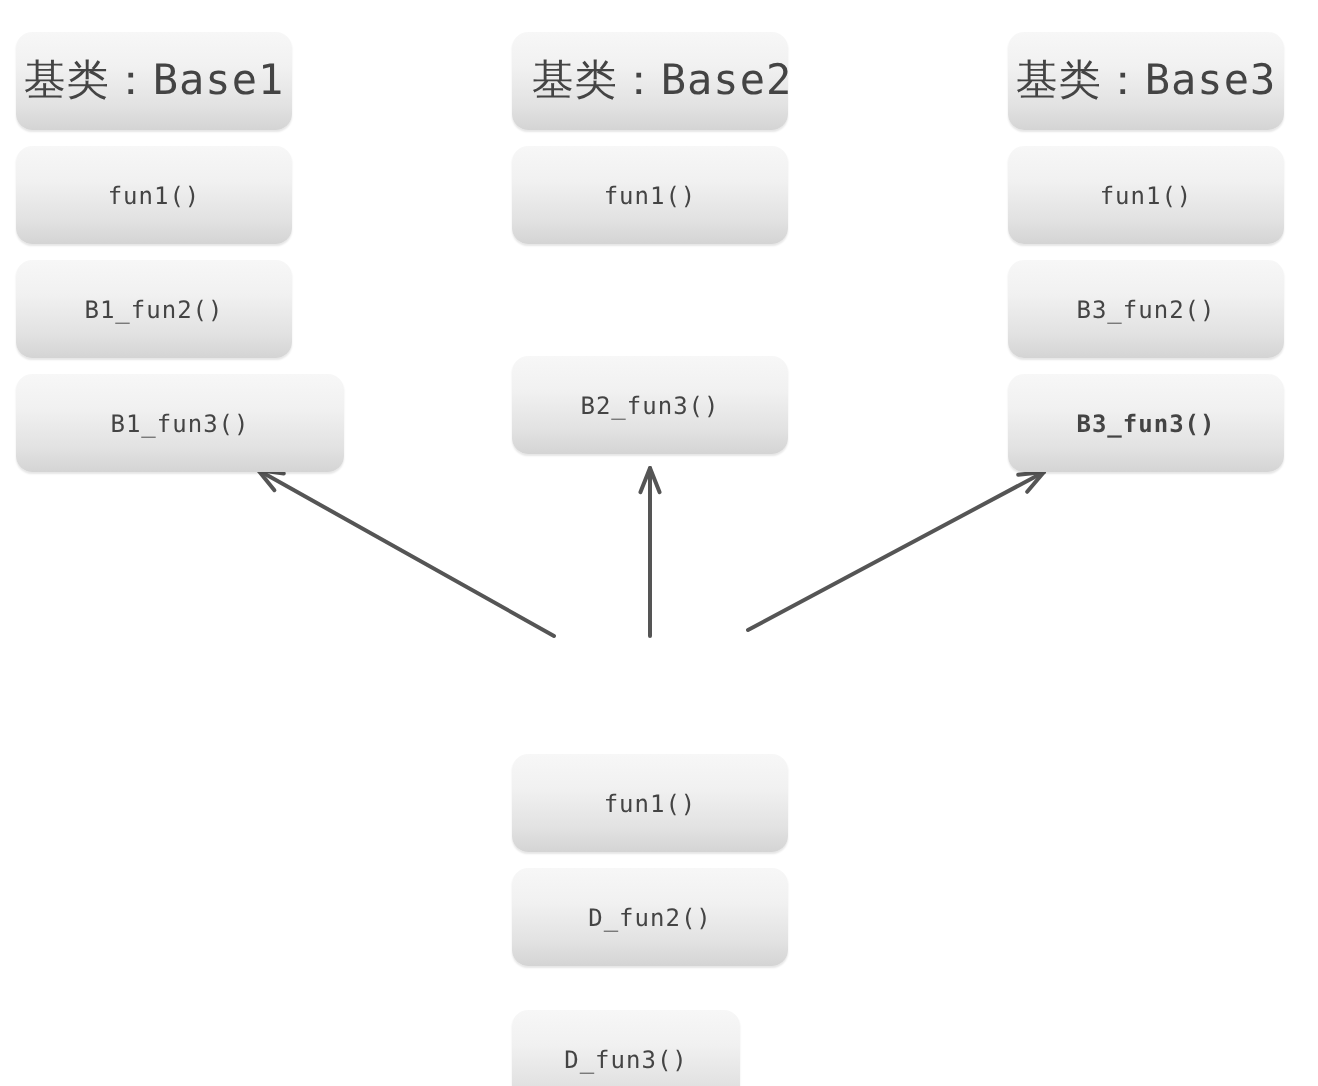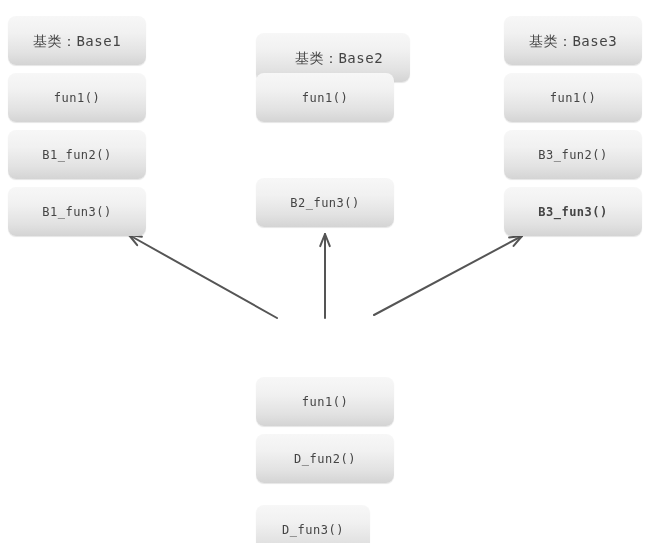--- a/index.html
+++ b/index.html
@@ -51,21 +51,21 @@
   .uml-box-label {
     font-family: "DejaVu Sans Mono", "Liberation Mono", monospace;
     font-size: 12px;
     color: #444444;
     letter-spacing: 0.5px;
     white-space: nowrap;
     line-height: 1;
   }
 
   .uml-box.header .uml-box-label {
-    font-size: 14px;
+    font-size: 21px;
   }
 </style>
 </head>
 <body>
 
 <div id="diagram-canvas">
 
   <svg class="arrow-layer" viewBox="0 0 659 543" width="659" height="543" xmlns="http://www.w3.org/2000/svg">
     <g id="arrow-group" fill="none" stroke="#555555" stroke-width="2" stroke-linecap="round" stroke-linejoin="round">
         <line x1="277" y1="318" x2="129" y2="235"></line>
@@ -80,26 +80,26 @@
   <div class="uml-column" style="left: 8px; top: 16px; width: 138px; height: 228px;">
       <div class="uml-box header" style="left: 0px; top: 0px; width: 138px;">
         <span class="uml-box-label">基类：Base1</span>
       </div>
       <div class="uml-box" style="left: 0px; top: 57px; width: 138px;">
         <span class="uml-box-label">fun1()</span>
       </div>
       <div class="uml-box" style="left: 0px; top: 114px; width: 138px;">
         <span class="uml-box-label">B1_fun2()</span>
       </div>
-      <div class="uml-box" style="left: 0px; top: 171px; width: 138px;">
+      <div class="uml-box" style="left: 0px; top: 171px; width: 164px;">
         <span class="uml-box-label">B1_fun3()</span>
       </div>
     </div>
   <div class="uml-column" style="left: 256px; top: 16px; width: 138px; height: 228px;">
-      <div class="uml-box header" style="left: 0px; top: 17px; width: 154px; padding-left: 12px;">
+      <div class="uml-box header" style="left: 0px; top: 0px; width: 138px; padding-left: 12px;">
         <span class="uml-box-label">基类：Base2</span>
       </div>
       <div class="uml-box" style="left: 0px; top: 57px; width: 138px;">
         <span class="uml-box-label">fun1()</span>
       </div>
       <div class="uml-box" style="left: 0px; top: 162px; width: 138px;">
         <span class="uml-box-label">B2_fun3()</span>
       </div>
     </div>
   <div class="uml-column" style="left: 504px; top: 16px; width: 138px; height: 228px;">

